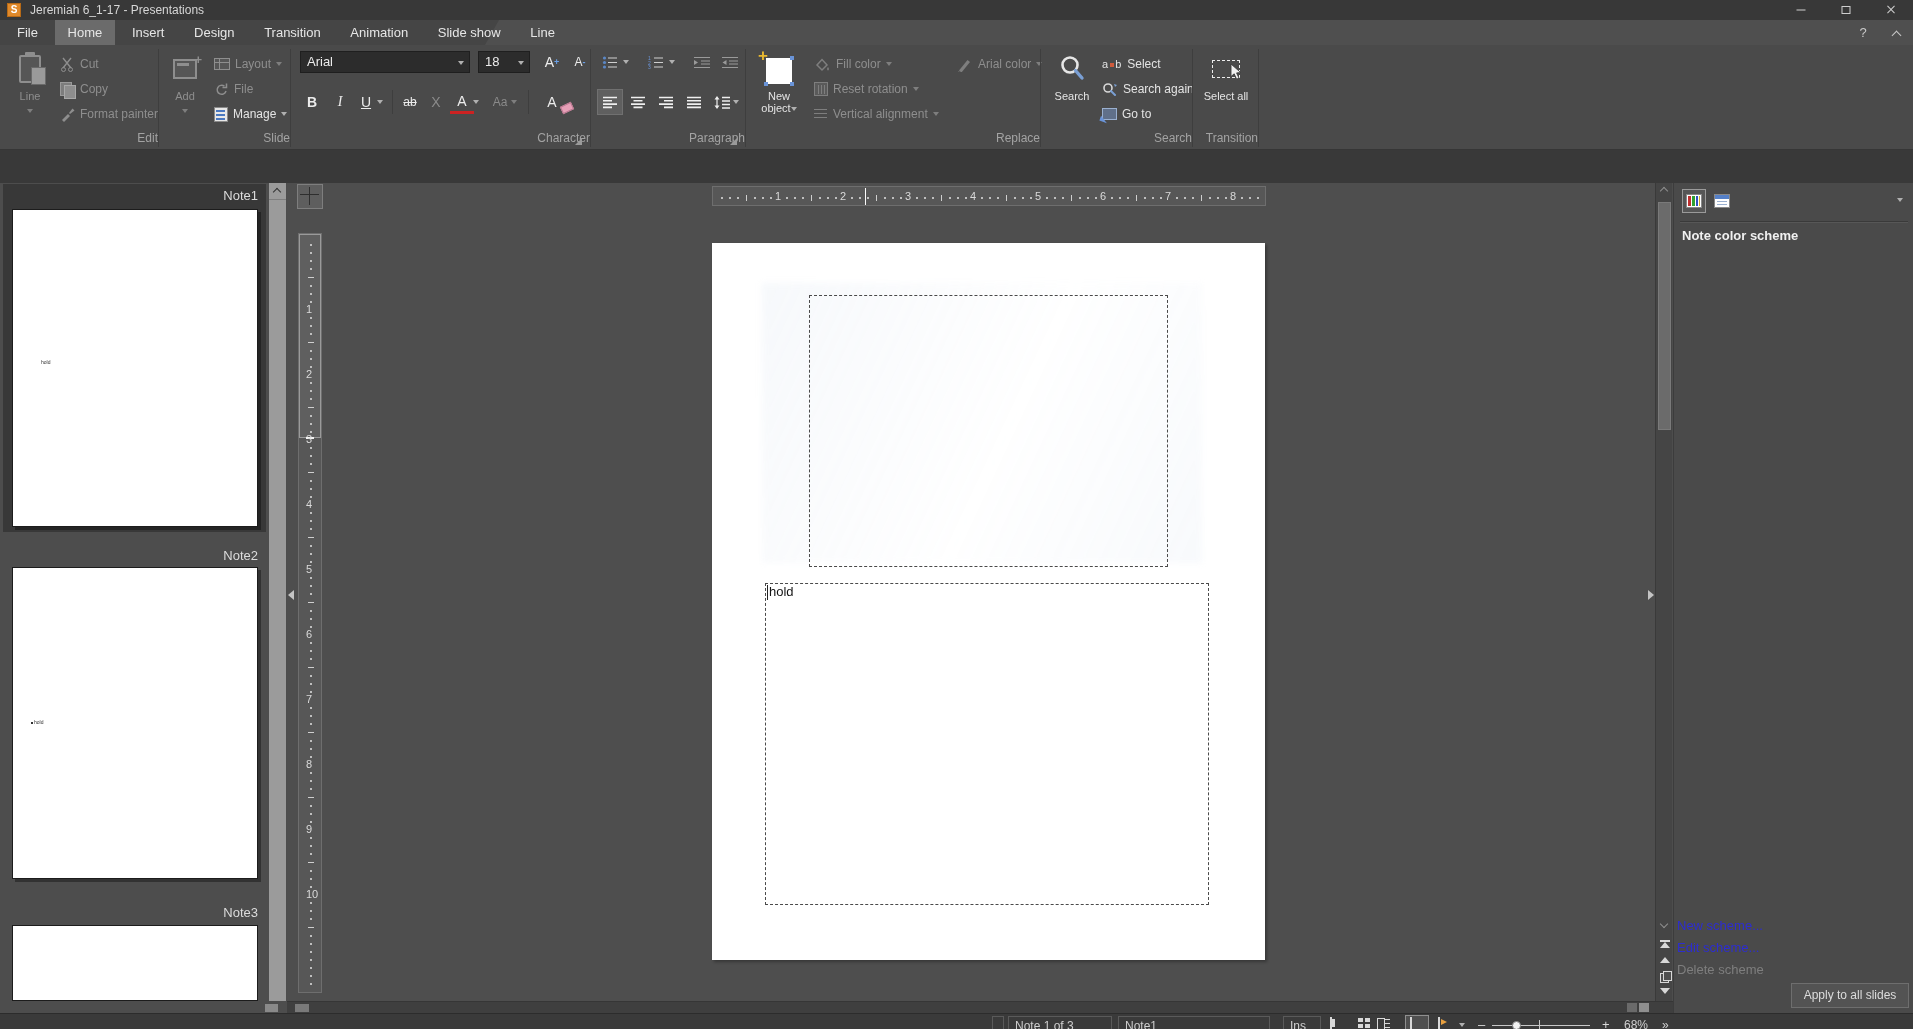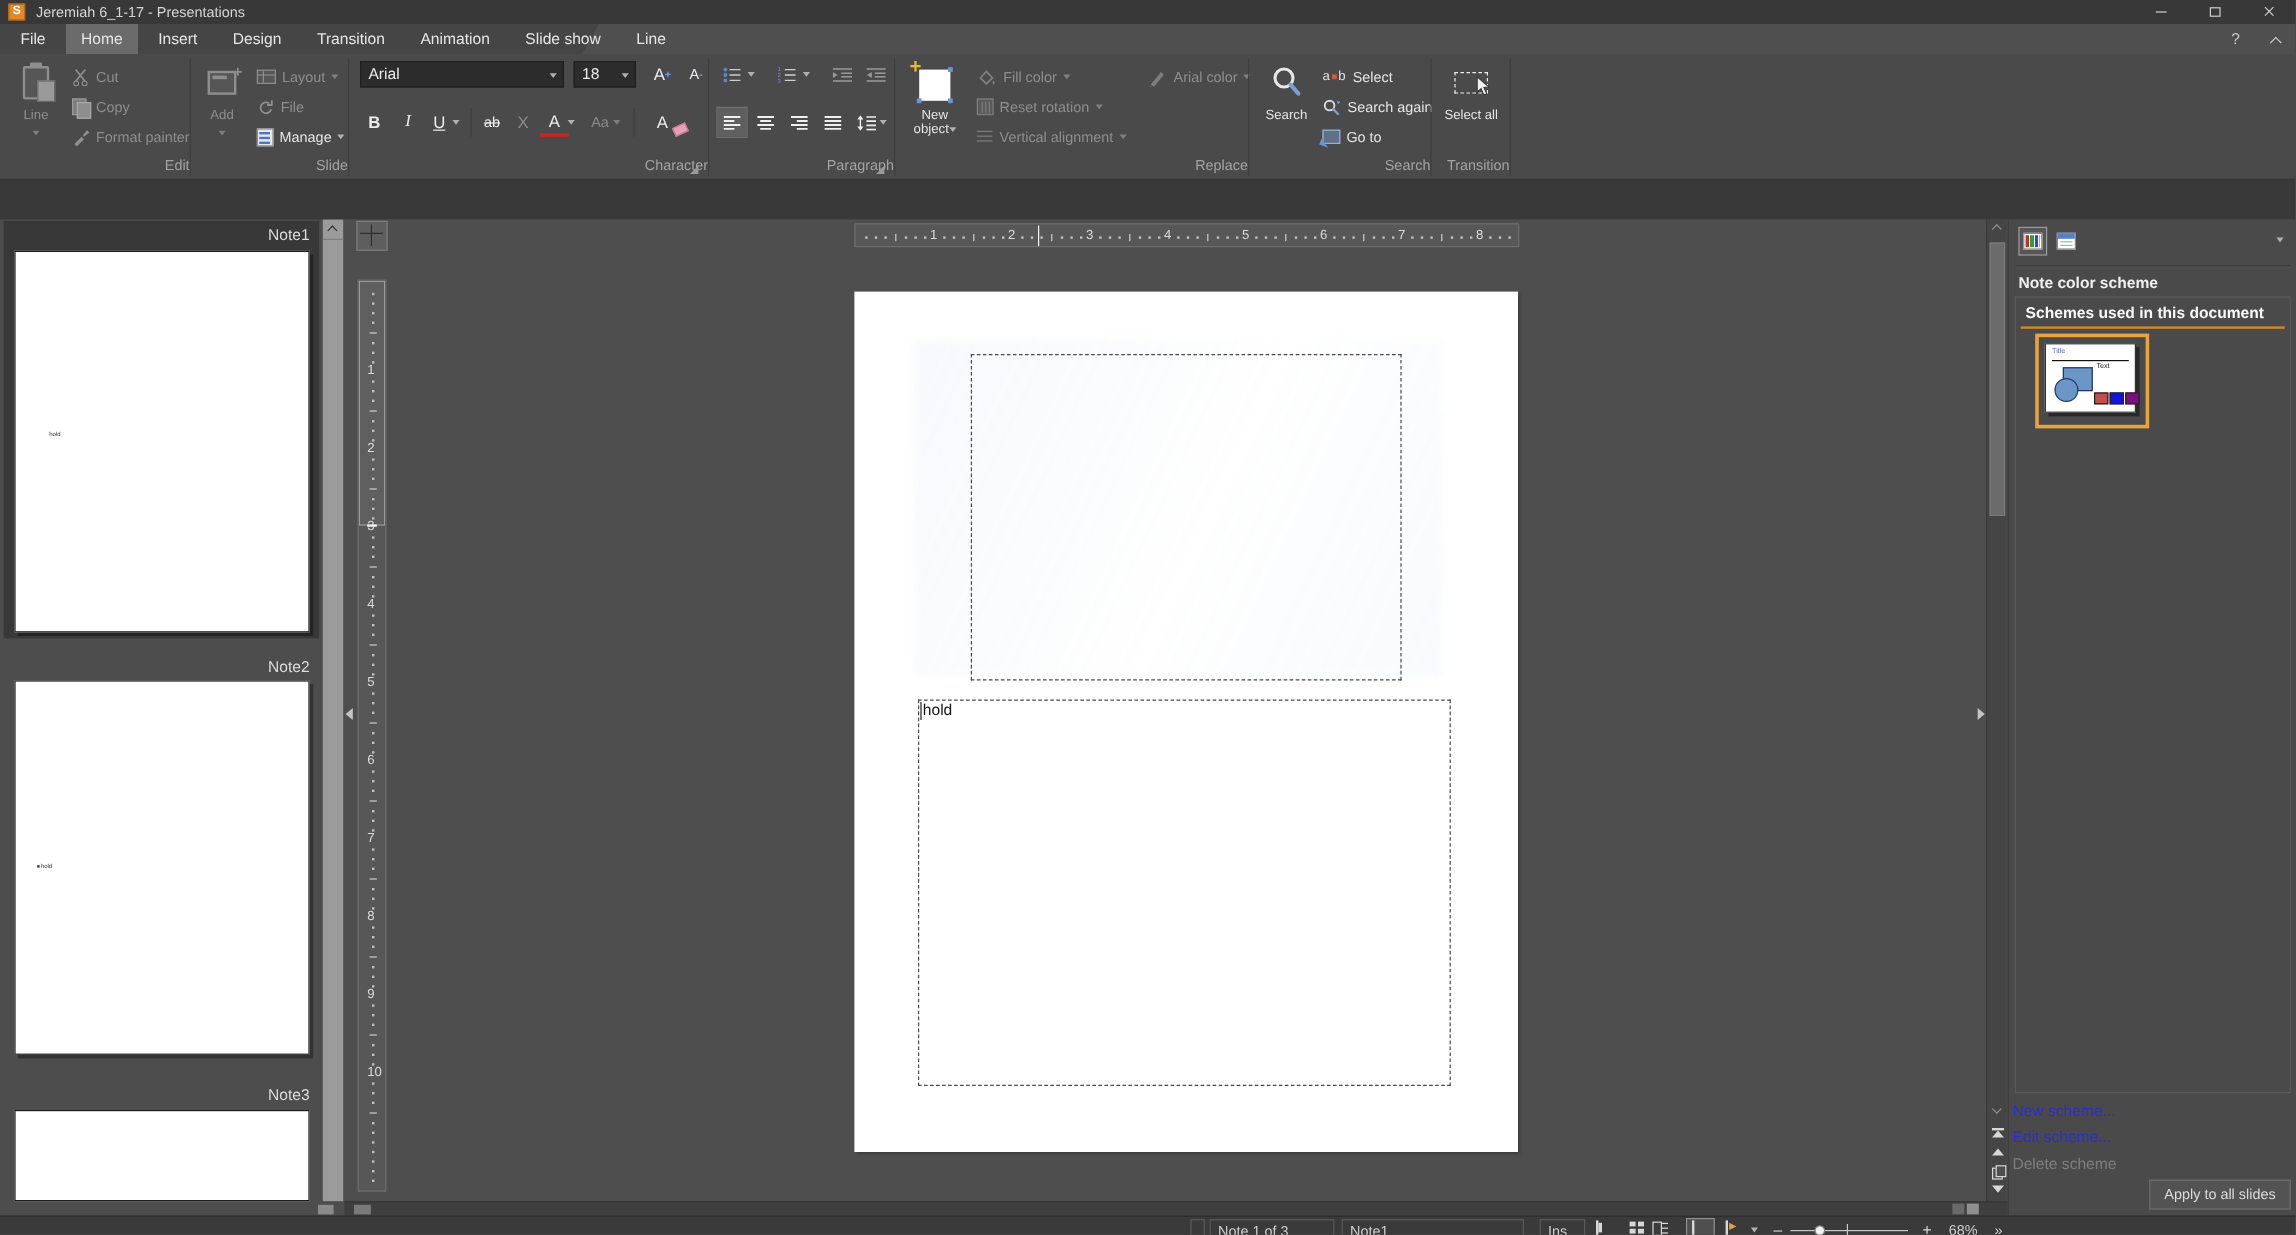--- a/index.html
+++ b/index.html
@@ -796,36 +796,20 @@
     <div class="rp-btn sel" style="left:8px">
         <span class="ic ic-scheme"></span>
       </div>
     <div class="rp-btn" style="left:36px">
         <span class="ic ic-layout2"></span>
       </div>
     <span class="cdn" style="position:absolute;right:10px;top:15px"></span>
     <div id="rp-divider"></div>
     <div id="rp-title">Note color scheme</div>
 
-    <div id="schemes-box">
-      <div id="schemes-heading">Schemes used in this document</div>
-      <div id="schemes-rule"></div>
-      <div id="scheme-frame">
-        <div id="scheme-card">
-          <span id="sc-title">Title</span>
-          <div id="sc-rule"></div>
-          <span id="sc-text">Text</span>
-          <div id="sc-square"></div>
-          <div id="sc-circle"></div>
-          <span class="sc-swatch" style="left: 40px; background: rgb(192, 80, 77);"></span>
-          <span class="sc-swatch" style="left: 53px; background: rgb(20, 20, 214);"></span>
-          <span class="sc-swatch" style="left: 66px; background: rgb(123, 16, 123);"></span>
-        </div>
-      </div>
-    </div>
 
     <a class="rp-link" style="top:735px">New scheme...</a>
     <a class="rp-link" style="top:757px">Edit scheme...</a>
     <a class="rp-link" id="link-delete" style="top:779px">Delete scheme</a>
     <div id="apply-btn">Apply to all slides</div>
   </div>
 </div>
 
 <div id="statusbar">
   <div class="sb-cell" style="left:992px;width:12px"></div>

